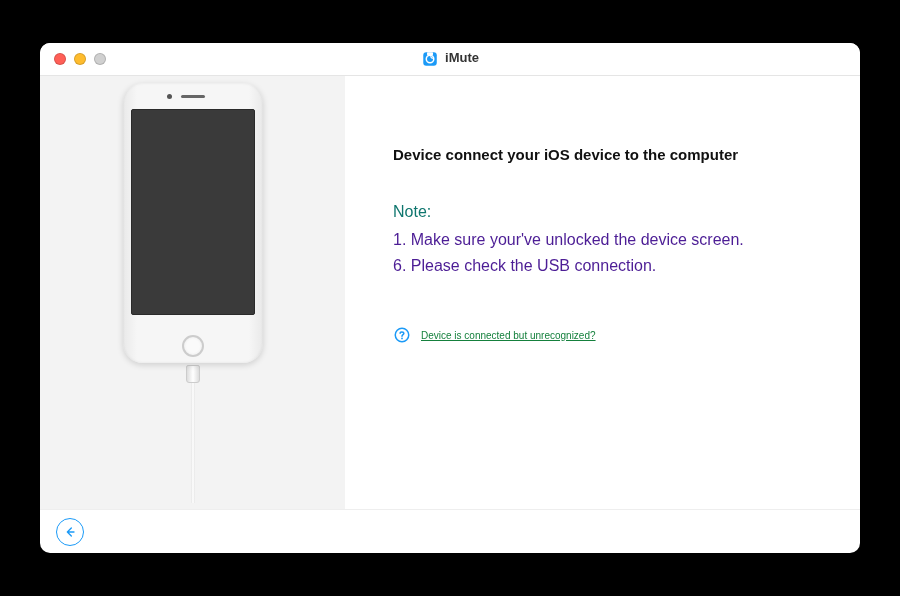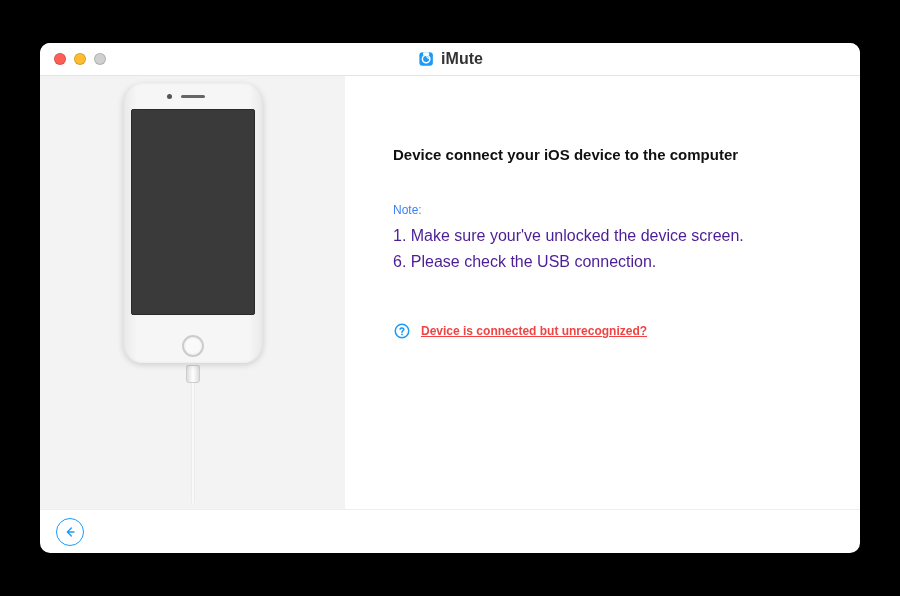--- a/index.html
+++ b/index.html
@@ -42,23 +42,23 @@
       border-radius: 50%;
     }
     .light.close { background: #ff5f57; border: 0.5px solid rgba(0,0,0,0.15); }
     .light.min { background: #febc2e; border: 0.5px solid rgba(0,0,0,0.15); }
     .light.max { background: #d0d0d0; border: 0.5px solid rgba(0,0,0,0.15); }
     .title-center {
       position: absolute;
       left: 50%;
       transform: translateX(-50%);
       display: flex;
-      align-items: flex-end;
+      align-items: flex-start;
       gap: 6px;
-      font-size: 16px;
+      font-size: 13px;
       font-weight: 600;
       color: #333;
     }
     .app-icon {
       width: 18px;
       height: 18px;
       display: flex;
       align-items: center;
       justify-content: center;
     }
@@ -81,46 +81,45 @@
       background: #fff;
       padding: 70px 36px 20px 48px;
     }
     .heading {
       font-size: 15px;
       font-weight: 700;
       color: #111;
       margin-bottom: 40px;
     }
     .note-label {
-      font-size: 12px;
-      color: #3b82f6;
+      font-size: 16px;
+      color: #0f766e;
       margin-bottom: 6px;
     }
     .note-line {
       font-size: 16px;
       color: #4c1d95;
       line-height: 1.6;
     }
     .help-row {
       margin-top: 48px;
       display: flex;
       align-items: center;
       gap: 10px;
     }
     .help-icon {
       width: 18px;
       height: 18px;
       flex-shrink: 0;
     }
     .help-link {
-      font-size: 12px;
-      color: #ef4444;
+      font-size: 10px;
+      color: #15803d;
       text-decoration: underline;
       cursor: pointer;
-      font-weight: bold;
     }
     .footer {
       height: 44px;
       border-top: 1px solid #eee;
       display: flex;
       align-items: center;
       padding-left: 16px;
       flex-shrink: 0;
     }
     .back-btn {

